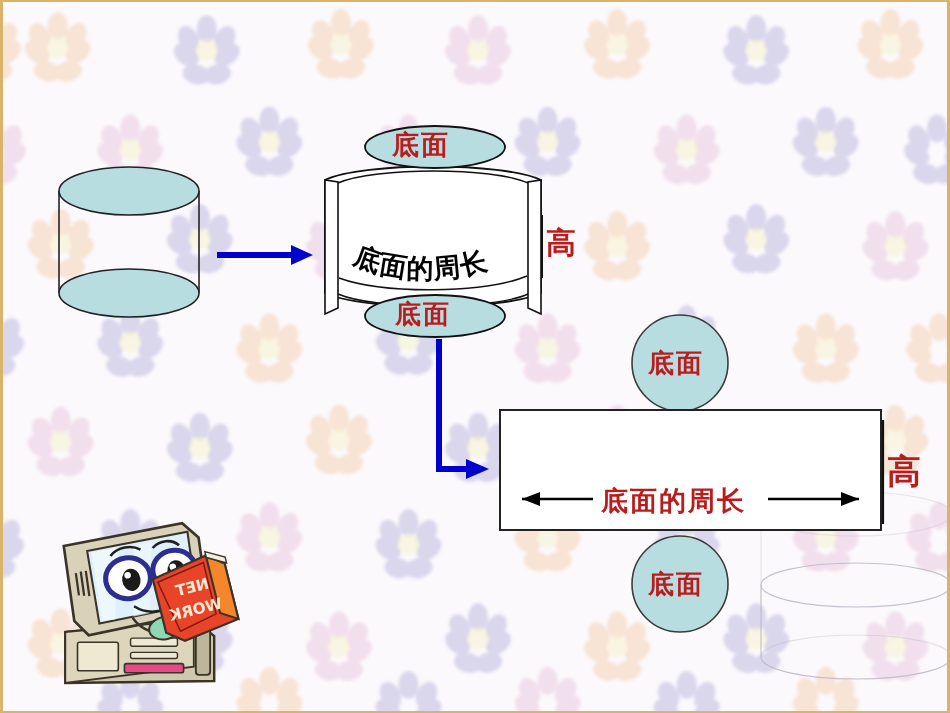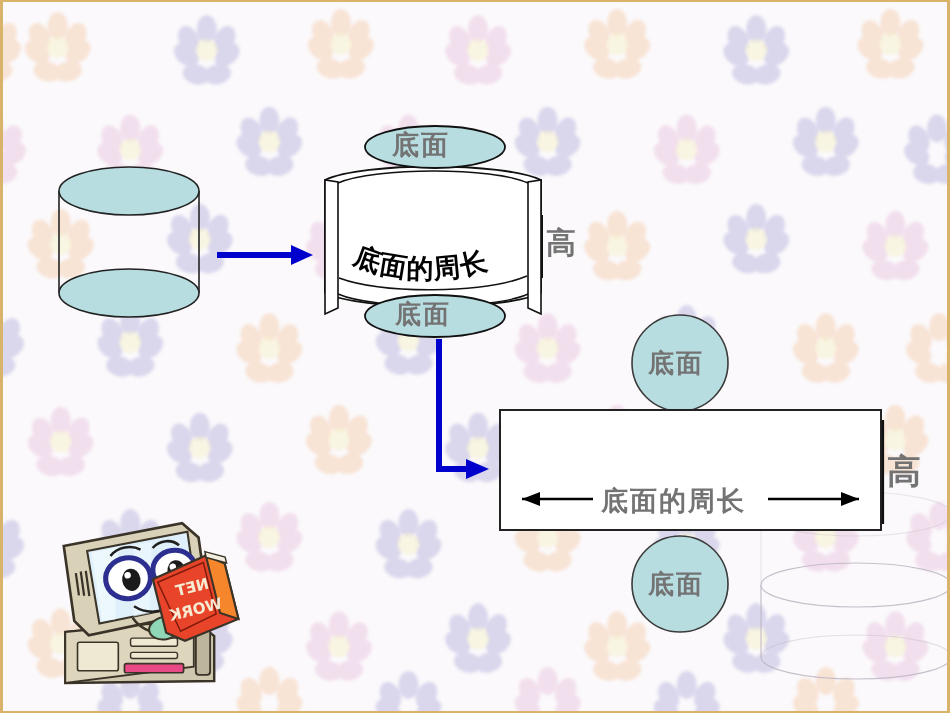--- a/index.html
+++ b/index.html
@@ -36,21 +36,21 @@
     left: 0; top: 0;
     width: 950px;
     height: 713px;
   }
   #art-layer { z-index: 2; }
   #text-layer { z-index: 3; }
 
   .cjk {
     font-family: "DejaVu Sans", "Liberation Sans", sans-serif;
     font-weight: 700;
-    color: #737373;
+    color: #b91c1c;
     position: absolute;
     white-space: nowrap;
     line-height: 1;
   }
   .label-dimian-ellipse-top {
     left: 389px; top: 129px;
     font-size: 27px;
     letter-spacing: 2px;
   }
   .label-dimian-ellipse-bot {

